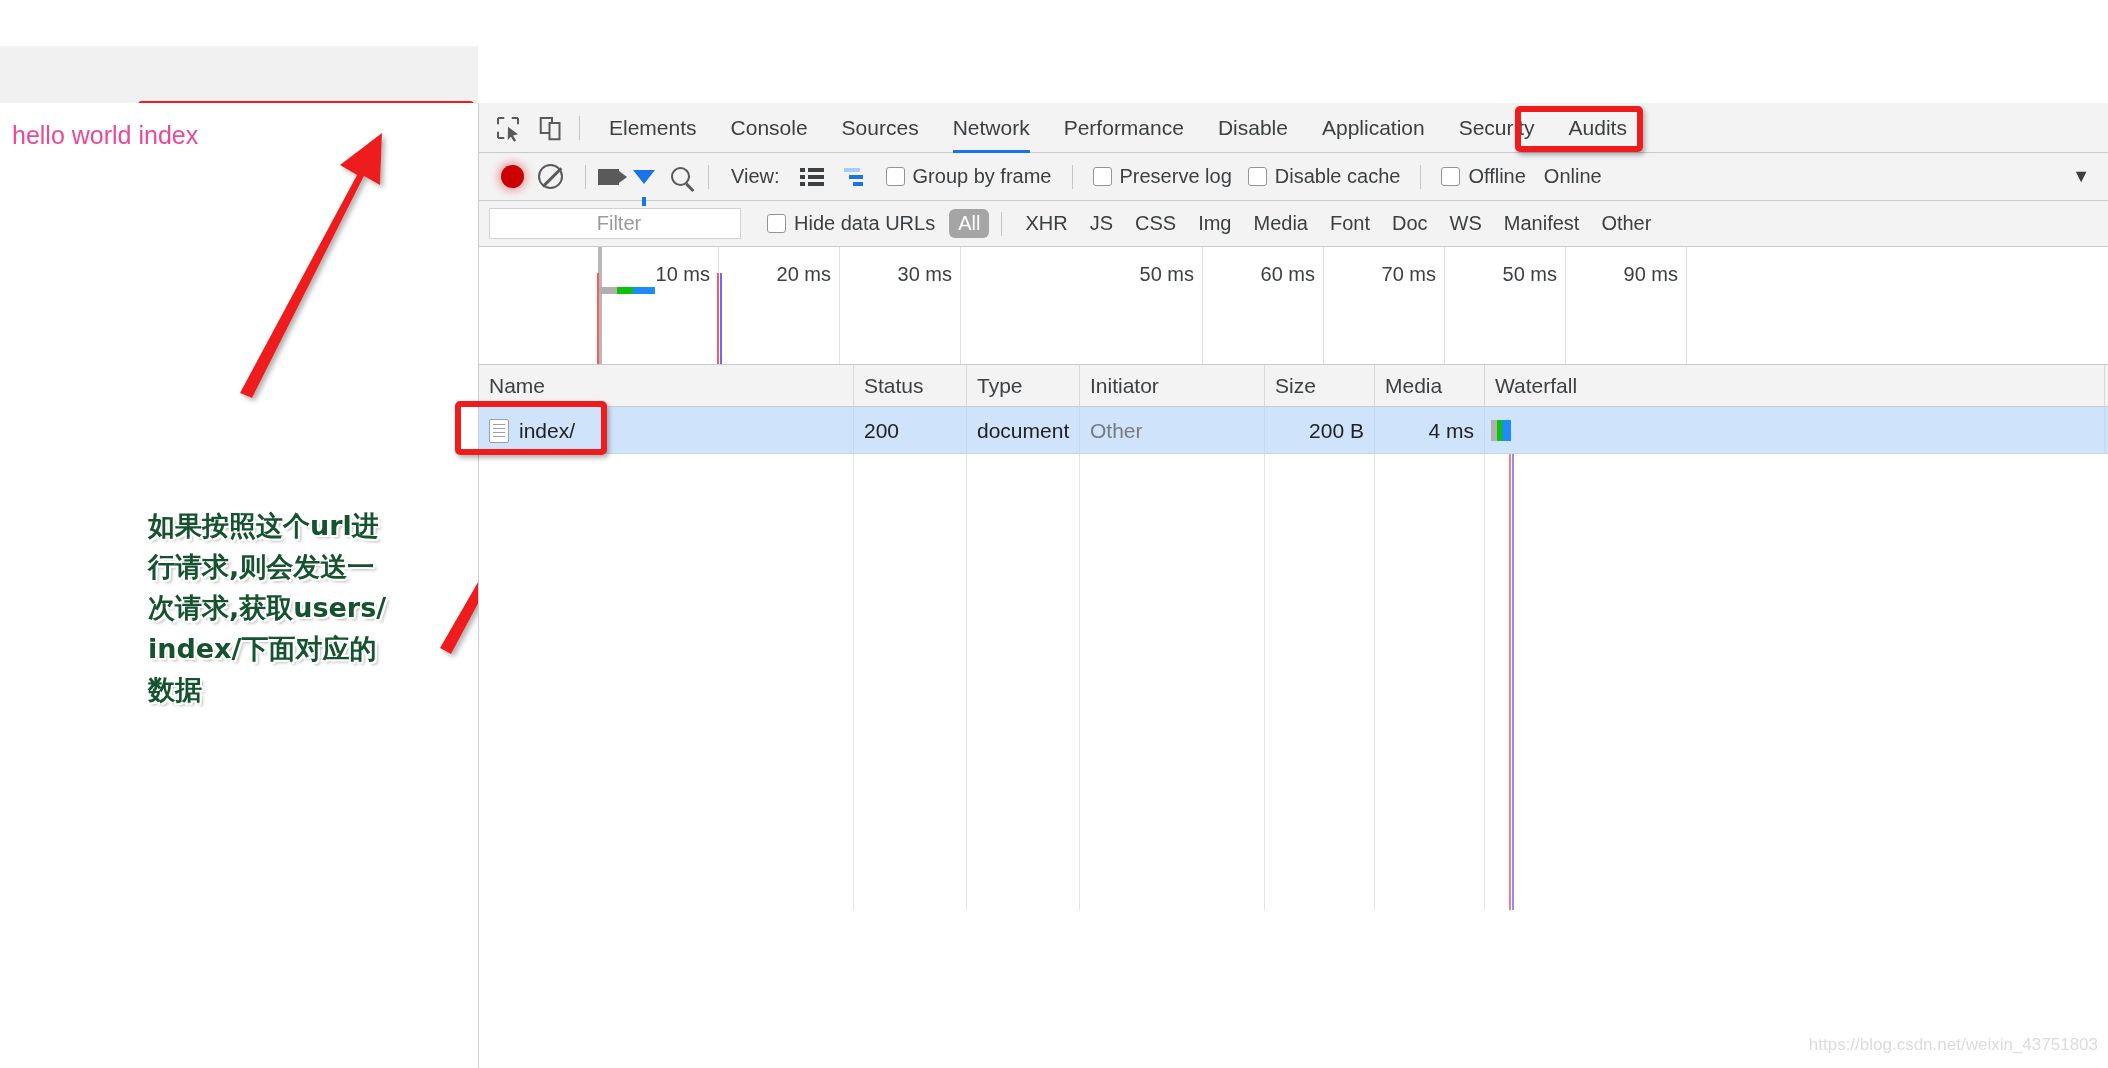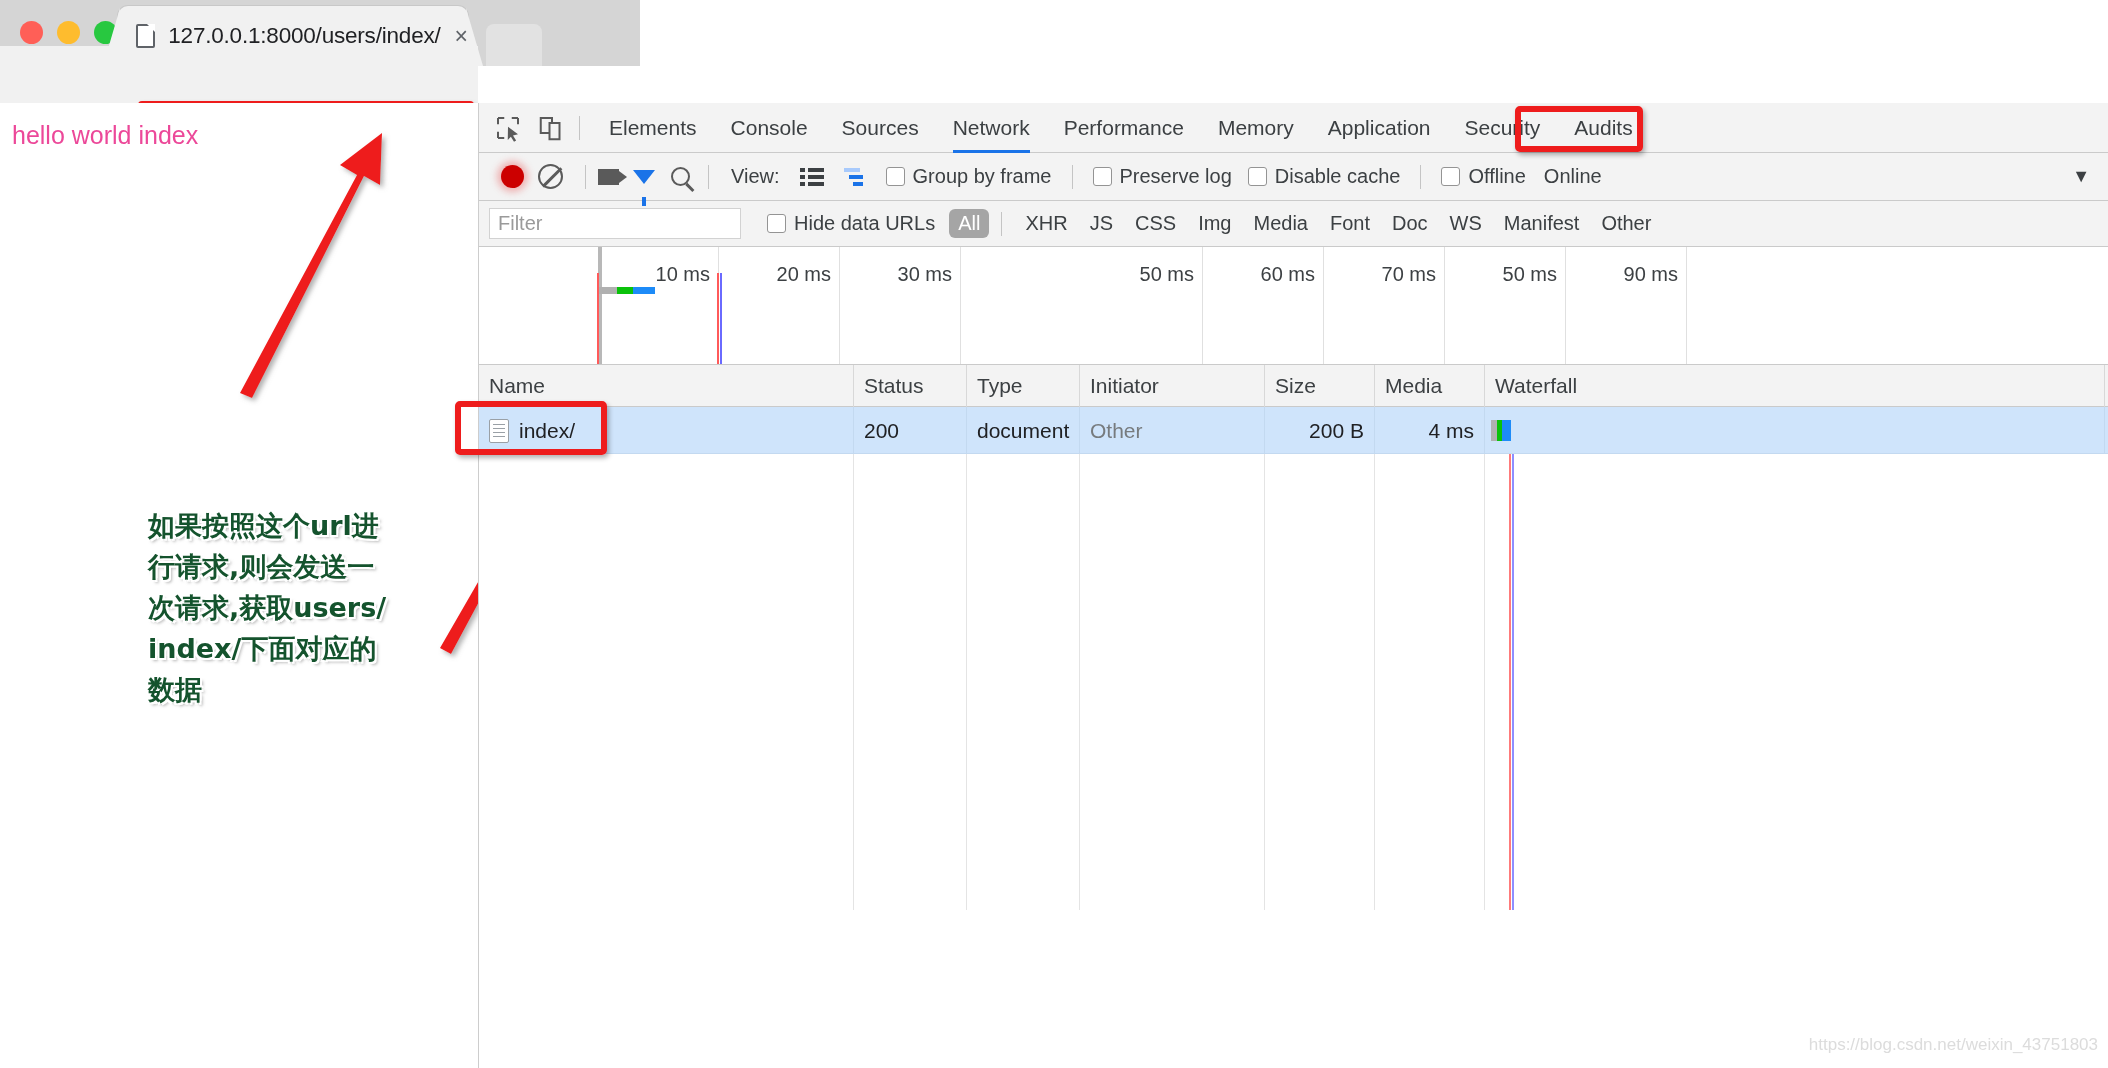--- a/index.html
+++ b/index.html
@@ -222,21 +222,21 @@
     margin-left: auto; margin-right: 18px; font-size: 18px; color: #3c4043;
   }
 
   .dt-filterbar {
     height: 46px; background: #f3f3f3; border-bottom: 1px solid #cacaca;
     display: flex; align-items: center; padding-left: 6px;
   }
   .filter-input {
     width: 252px; height: 31px; background: #fff; border: 1px solid #d2d2d2;
     font-size: 20px; color: #9a9a9a; padding-left: 8px; line-height: 29px;
-    margin-left: 4px; margin-right: 18px;
+    margin-left: 4px; margin-right: 18px; text-align: center;
   }
   .pill-all {
     background: #a5a5a5; color: #fff; font-size: 20px;
     border-radius: 6px; padding: 3px 9px; margin-left: 6px;
   }
   .type-sep { width:1px; height: 24px; background:#c4c4c4; margin: 0 12px; }
   .type-btn { font-size: 20px; color: #3c4043; margin: 0 11px; white-space: nowrap; }
 
   
   .dt-overview {
@@ -306,33 +306,20 @@
   .watermark {
     position: absolute; right: 10px; bottom: 13px;
     font-size: 17px; color: #dcdcdc; white-space: nowrap;
   }
 </style>
 </head>
 <body>
 
 <div id="root">
 
-  <div class="chrome-tabstrip">
-    <div class="traffic-lights">
-      <div class="tl red"></div>
-      <div class="tl yellow"></div>
-      <div class="tl green"></div>
-    </div>
-    <div class="browser-tab">
-      <div class="tab-favicon"></div>
-      <div class="tab-title">127.0.0.1:8000/users/index/</div>
-      <div class="tab-close">×</div>
-    </div>
-    <div class="tab-ghost"></div>
-  </div>
 
   <div class="chrome-toolbar"></div>
   <div class="chrome-navbar">
     <div class="nav-ico nav-back">←</div>
     <div class="nav-ico nav-fwd">→</div>
     <div class="nav-ico nav-reload">⟳</div>
 
     <div class="omnibox-wrap">
       <div class="omni-info">i</div>
       <div class="omni-url">
@@ -381,21 +368,21 @@
       <div class="dt-divider-v"></div>
 
       <div class="dt-tab">Elements</div>
       <div class="dt-tab">Console</div>
       <div class="dt-tab">Sources</div>
       <div class="dt-tab active">
         <span>Network</span>
         <span class="underline"></span>
       </div>
       <div class="dt-tab">Performance</div>
-      <div class="dt-tab">Memory</div>
+      <div class="dt-tab">Disable</div>
       <div class="dt-tab">Application</div>
       <div class="dt-tab">Security</div>
       <div class="dt-tab">Audits</div>
 
       <div class="tab-highlight"></div>
     </div>
 
     <div class="dt-netbar">
       <div class="record-dot"></div>
       <div class="clear-ico"></div>

